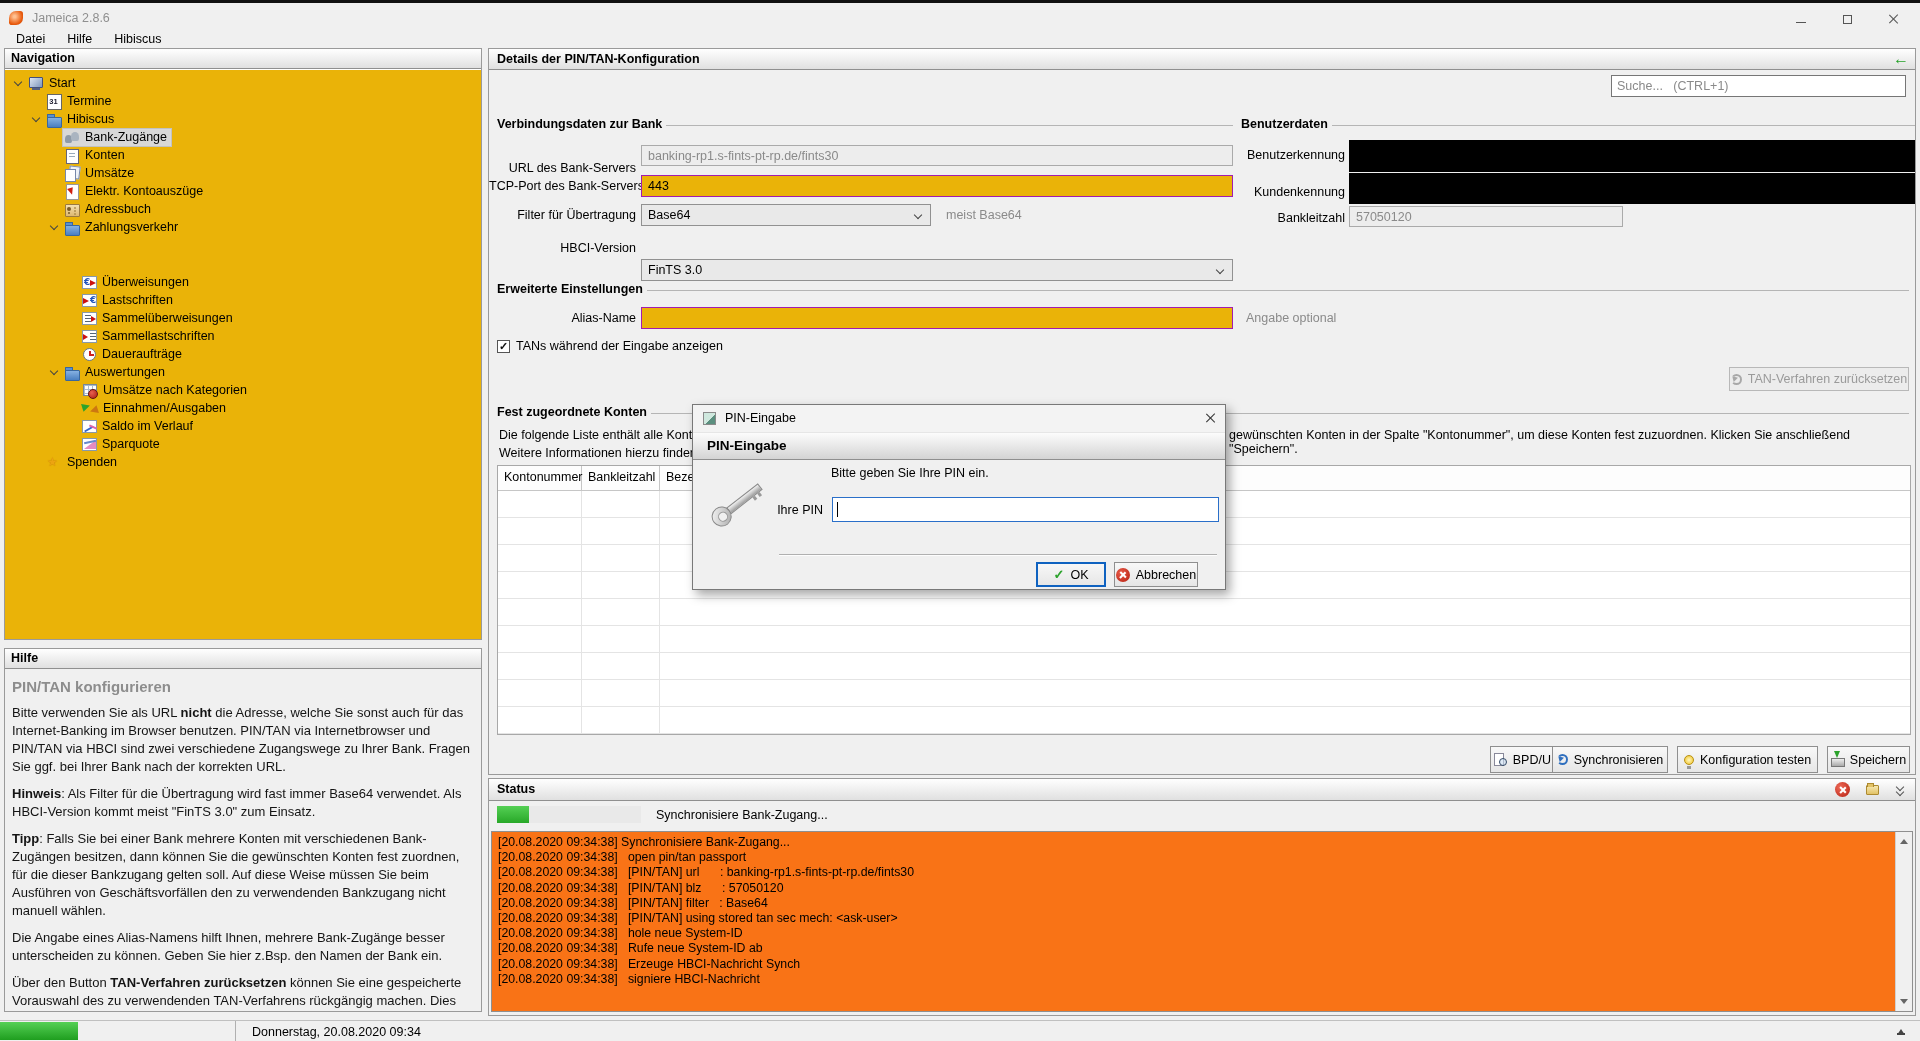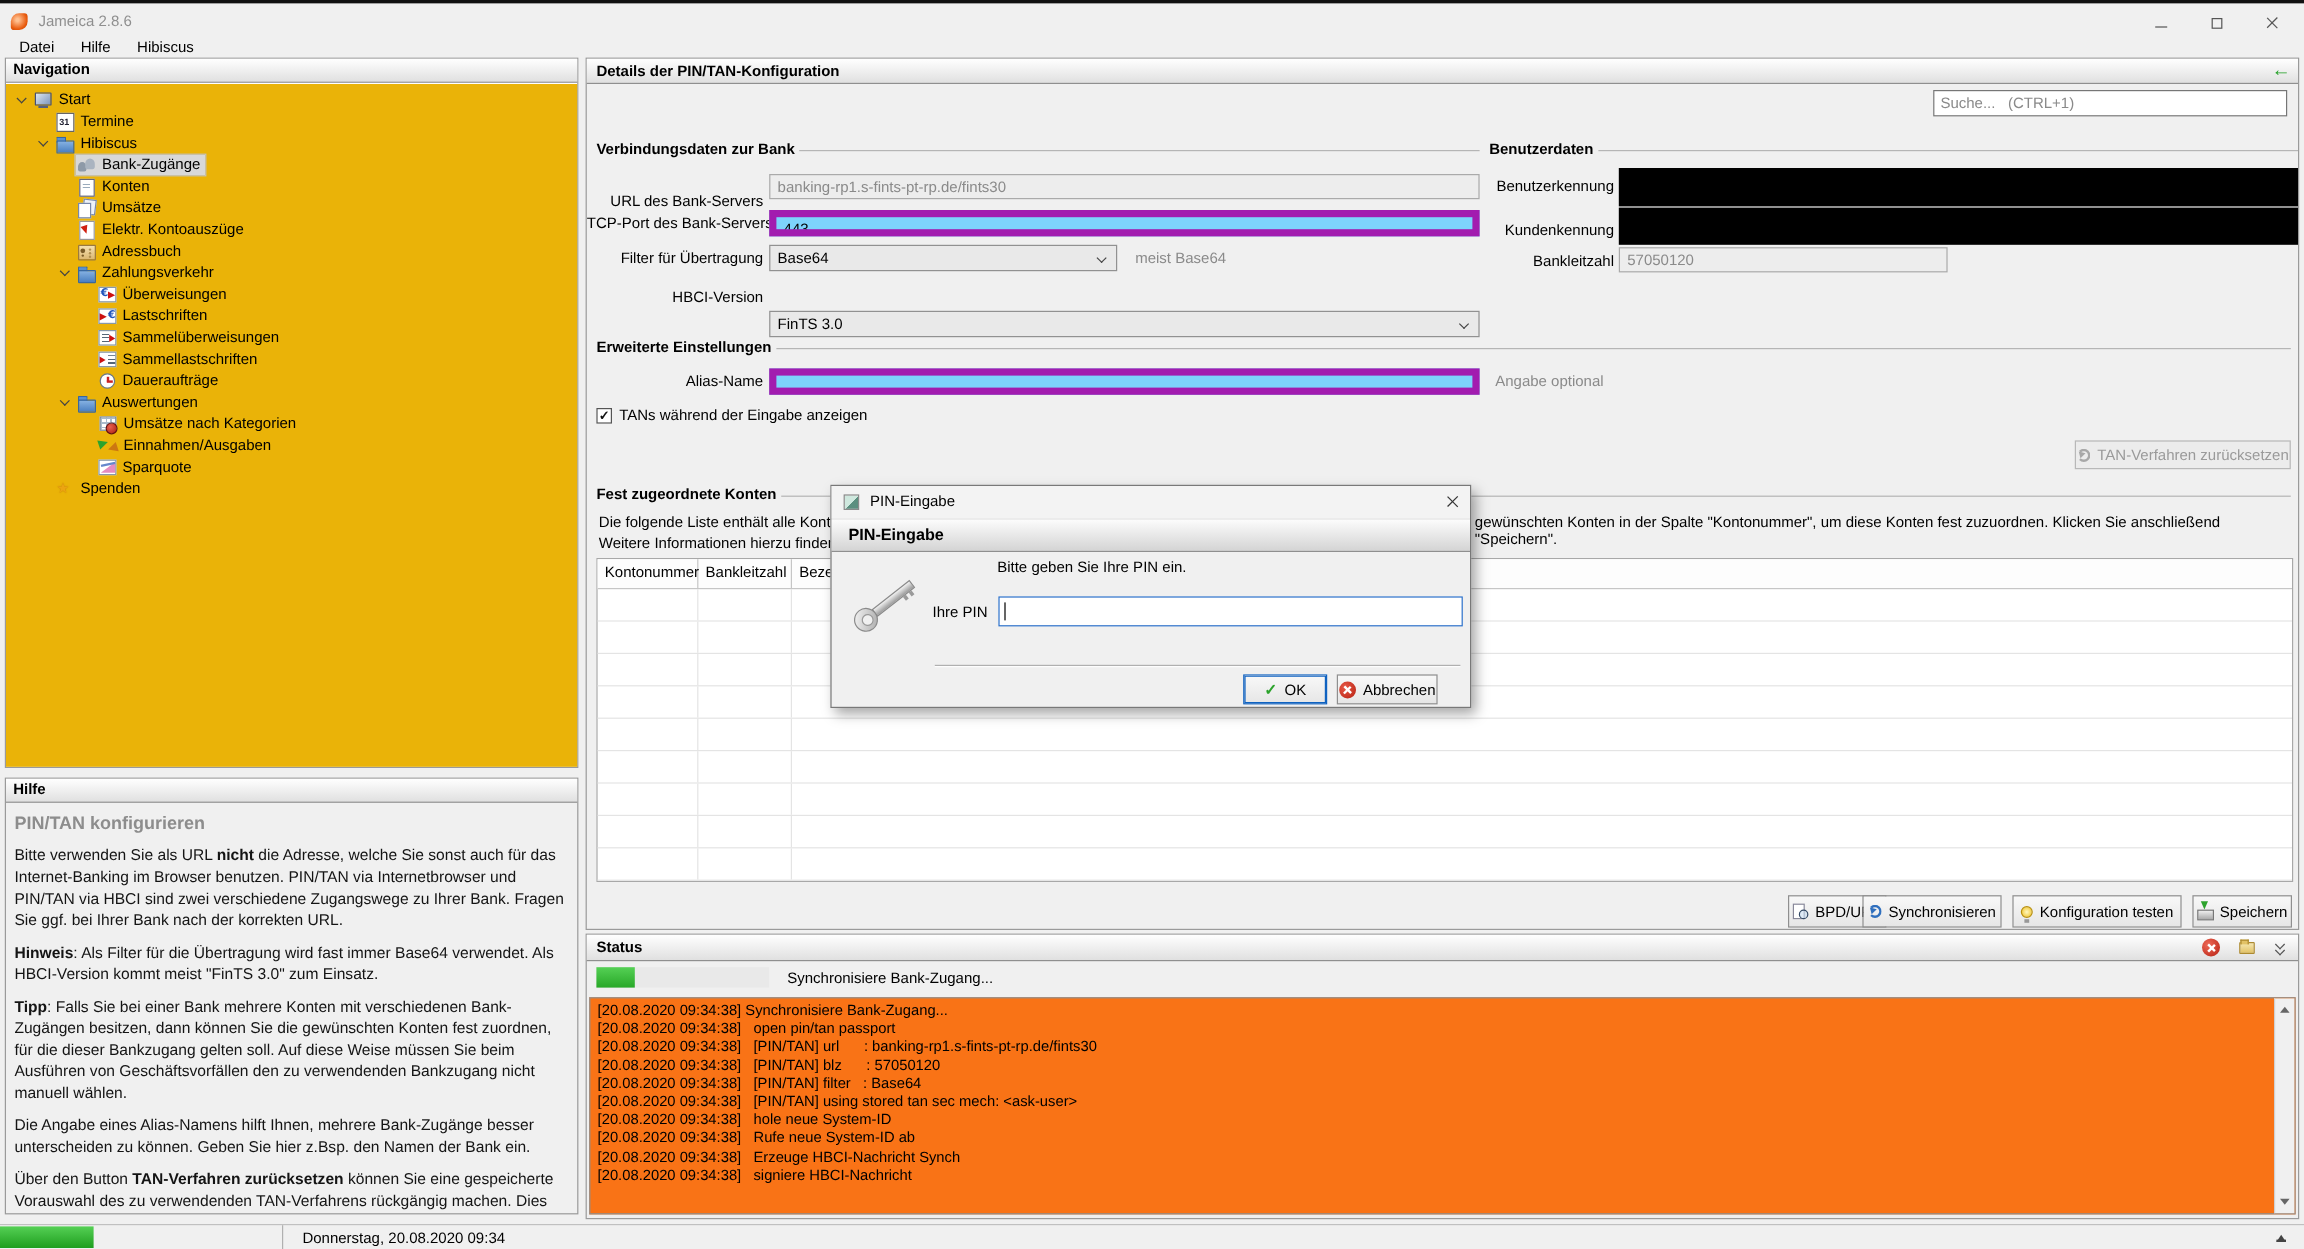--- a/index.html
+++ b/index.html
@@ -101,21 +101,21 @@
   .main-header { position:absolute; left:0; top:0; right:0; height:21px; background:linear-gradient(#ffffff,#e0e0e0);
                  border-bottom:1px solid #8f8f8f; font-weight:bold; padding:3px 8px; }
   .back-icon { position:absolute; right:6px; top:1px; color:#23a127; font-size:16px; font-weight:bold; }
   .search-box { left:1122px; top:26px; width:295px; height:22px; background:#fff; border:1px solid #767676;
                 color:#8a8a8a; padding:3px 5px; white-space:pre; }
   .grp { display:flex; align-items:center; gap:4px; }
   .grp b { font-size:12.5px; white-space:nowrap; }
   .grp .line { flex:1; height:1px; background:#b5b5b5; margin-top:2px; }
   .flabel { text-align:right; color:#000; white-space:nowrap; }
   .hint { color:#8a8a8a; }
-  .tf { background:#7dd3fc; border:6px solid #a21caf; padding:3px 6px; white-space:nowrap; overflow:hidden; }
+  .tf { background:#eab308; border:1px solid #a21caf; padding:3px 6px; white-space:nowrap; overflow:hidden; }
   .tf.dis { background:#ededed; border:1px solid #aaaaaa; color:#8a8a8a; }
   .combo { background:#e9e9e9; border:1px solid #919191; padding:3px 6px; position:relative; }
   .combo::after { content:""; position:absolute; right:9px; top:7px; width:5px; height:5px;
                   border-right:1.4px solid #444; border-bottom:1.4px solid #444; transform:rotate(45deg); }
   .redact { background:#000; }
   .cb-box { width:13px; height:13px; background:#fff; border:1px solid #555; display:inline-flex;
             align-items:center; justify-content:center; font-size:11px; font-weight:bold; color:#111; }
   .btn { display:flex; align-items:center; justify-content:center; gap:6px;
          background:linear-gradient(#f8f8f8,#e6e6e6); border:1px solid #8f8f8f; font-size:12.5px; }
   .btn.disabled { background:#ececec; border-color:#b8b8b8; color:#9a9a9a; }
@@ -308,21 +308,21 @@
             <span class="tree-label">Adressbuch</span>
           </span>
         </div>
         <div class="tree-row" style="padding-left: 44px;">
           <span class="chev"></span>
           <span class="tree-inner">
             <span class="ti ti-folder"></span>
             <span class="tree-label">Zahlungsverkehr</span>
           </span>
         </div>
-        <div class="tree-row" style="padding-left: 62px;">
+        <div class="tree-row" style="padding-left: 62px; margin-top: 37px;">
           <span class="chev" style="visibility: hidden;"></span>
           <span class="tree-inner">
             <span class="ti ti-ueberweisung"></span>
             <span class="tree-label">Überweisungen</span>
           </span>
         </div>
         <div class="tree-row" style="padding-left: 62px;">
           <span class="chev" style="visibility: hidden;"></span>
           <span class="tree-inner">
             <span class="ti ti-lastschrift"></span>
@@ -362,20 +362,27 @@
           <span class="tree-inner">
             <span class="ti ti-kategorien"></span>
             <span class="tree-label">Umsätze nach Kategorien</span>
           </span>
         </div>
         <div class="tree-row" style="padding-left: 62px;">
           <span class="chev" style="visibility: hidden;"></span>
           <span class="tree-inner">
             <span class="ti ti-einnahmen"></span>
             <span class="tree-label">Einnahmen/Ausgaben</span>
+          </span>
+        </div>
+        <div class="tree-row" style="padding-left: 62px;">
+          <span class="chev" style="visibility: hidden;"></span>
+          <span class="tree-inner">
+            <span class="ti ti-saldo"></span>
+            <span class="tree-label">Saldo im Verlauf</span>
           </span>
         </div>
         <div class="tree-row" style="padding-left: 62px;">
           <span class="chev" style="visibility: hidden;"></span>
           <span class="tree-inner">
             <span class="ti ti-sparquote"></span>
             <span class="tree-label">Sparquote</span>
           </span>
         </div>
         <div class="tree-row" style="padding-left: 26px;">

